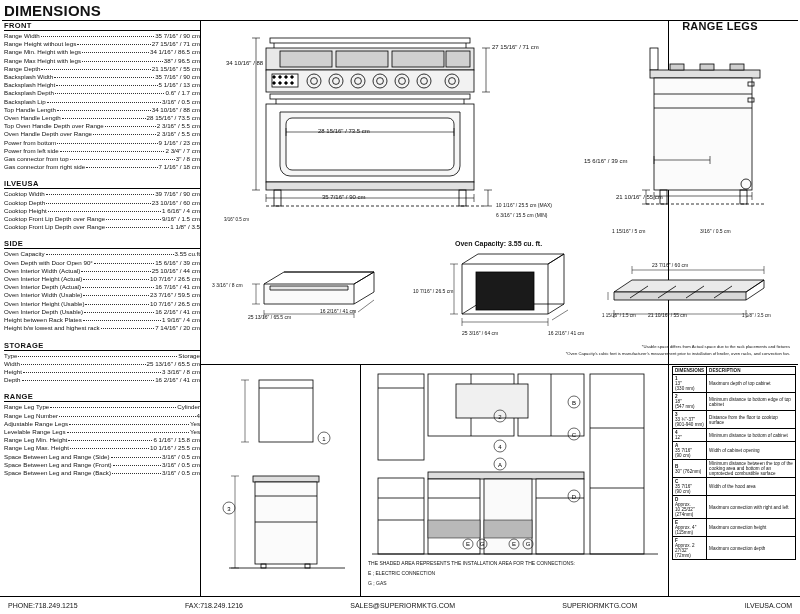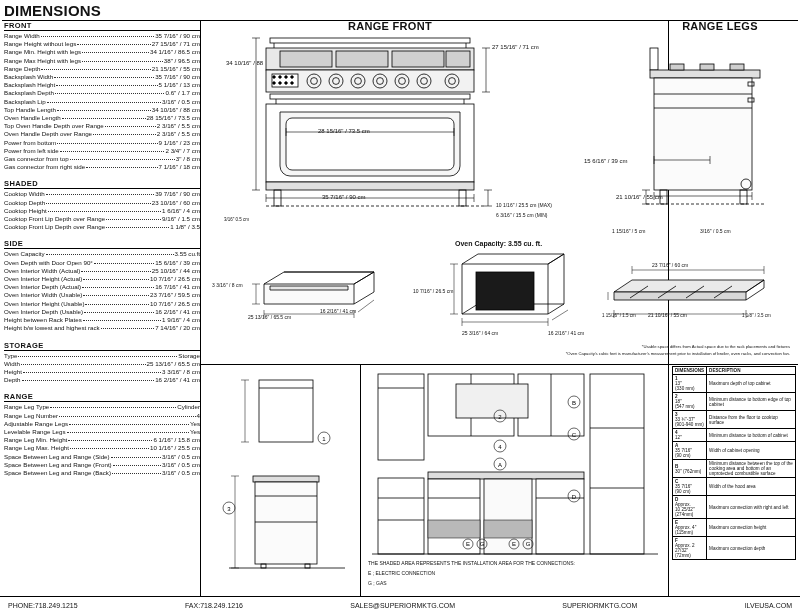--- a/index.html
+++ b/index.html
@@ -174,21 +174,21 @@
           <span class="dots"></span>
           <span class="val">3" / 8 cm</span>
         </div>
         <div class="row">
           <span class="lbl">Gas connector from right side</span>
           <span class="dots"></span>
           <span class="val">7 1/16" / 18 cm</span>
         </div>
       </div>
       <div class="sec gap">
-        <div class="sec-head">SHADED</div>
+        <div class="sec-head">ILVEUSA</div>
         <div class="row">
           <span class="lbl">Cooktop Width</span>
           <span class="dots"></span>
           <span class="val">39 7/16" / 90 cm</span>
         </div>
         <div class="row">
           <span class="lbl">Cooktop Depth</span>
           <span class="dots"></span>
           <span class="val">23 10/16" / 60 cm</span>
         </div>
@@ -327,21 +327,20 @@
           <span class="val">3/16" / 0.5 cm</span>
         </div>
         <div class="row">
           <span class="lbl">Space Between Leg and Range (Back)</span>
           <span class="dots"></span>
           <span class="val">3/16" / 0.5 cm</span>
         </div>
       </div>
     </div>
 
-  <div class="panel-title" style="left:300px; top:20px; width:180px;">RANGE FRONT</div>
 
   <svg id="range-front-svg" style="left:240px; top:32px;" width="290" height="185" viewBox="0 0 290 185">
     <g fill="none" stroke="#000" stroke-width="0.8">
 
       <rect x="30" y="6" width="200" height="5"></rect>
       <line x1="34" y1="11" x2="34" y2="17"></line>
       <line x1="226" y1="11" x2="226" y2="17"></line>
 
       <rect x="26" y="16" width="208" height="22" fill="#e8e8e8"></rect>
 

